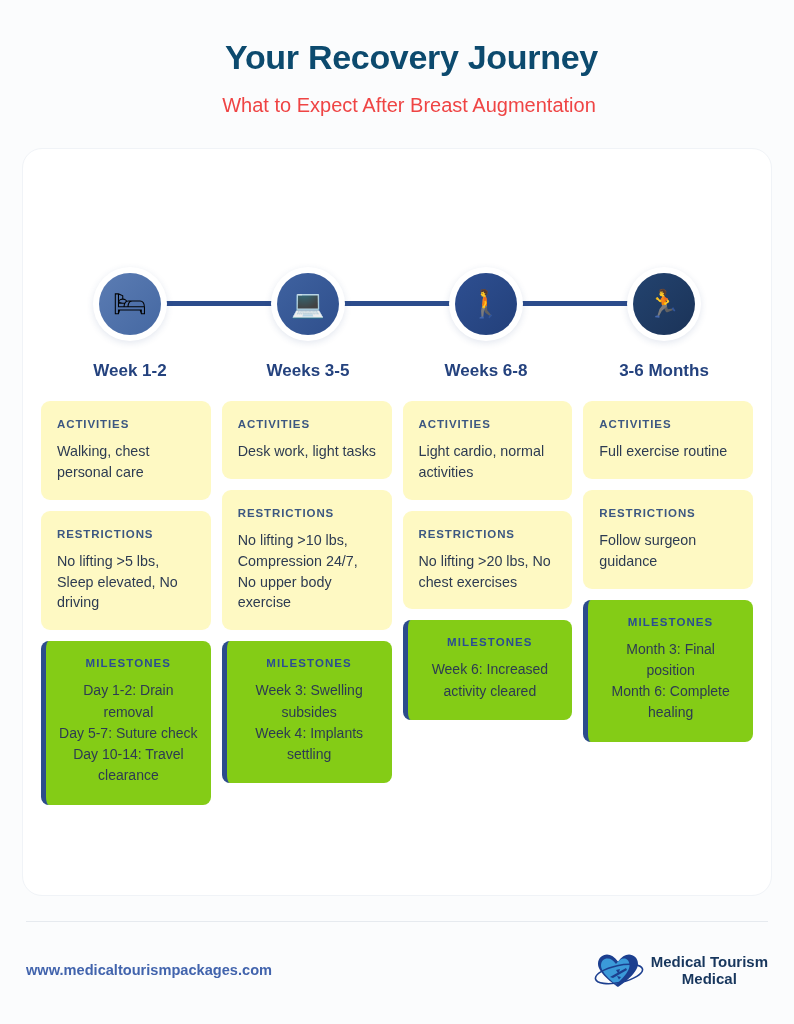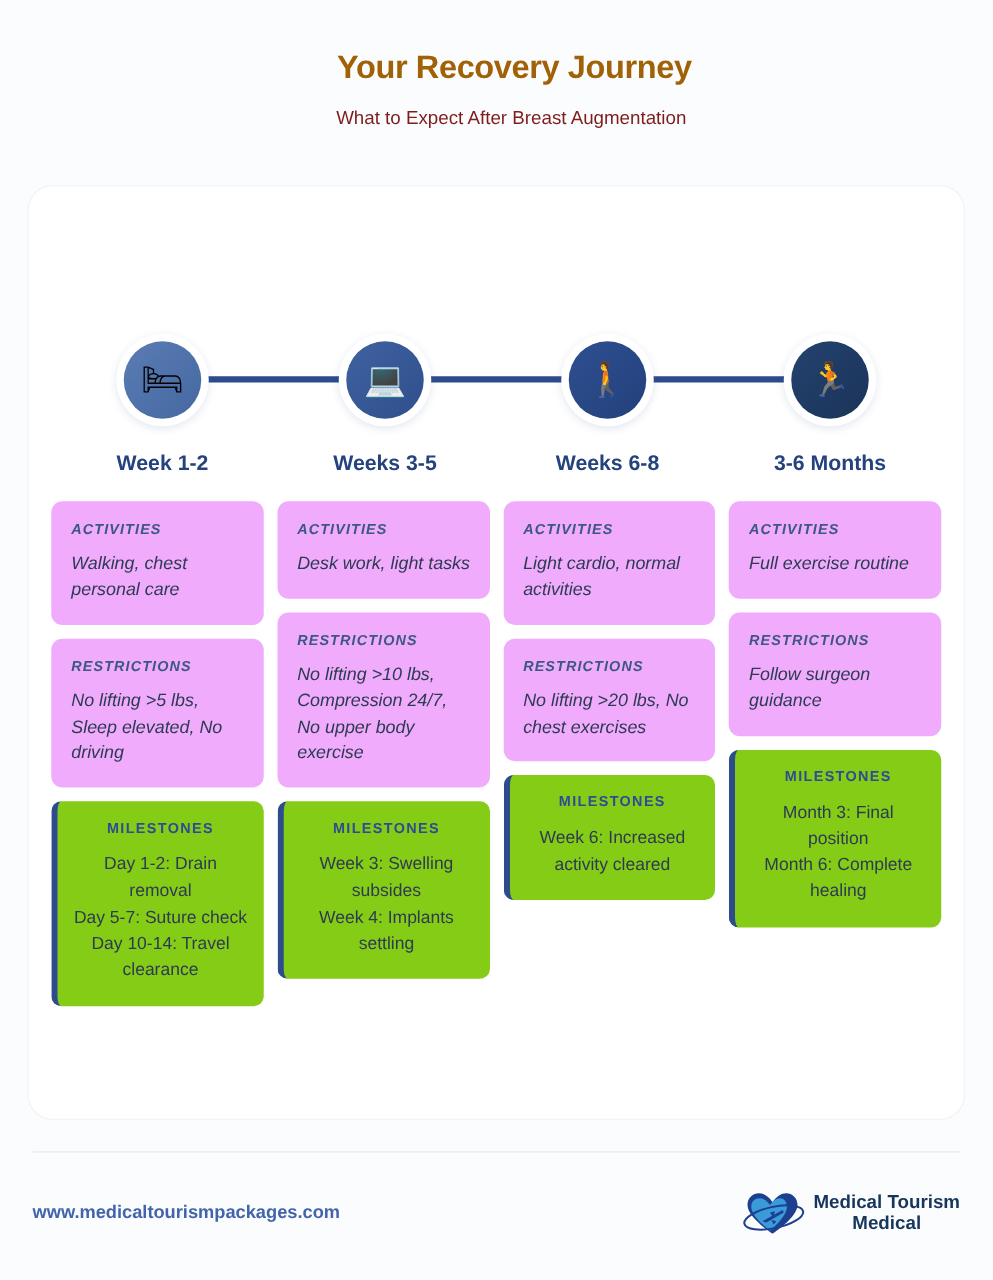--- a/index.html
+++ b/index.html
@@ -9,30 +9,30 @@
     height: 1024px;
     background: #fbfcfd;
     font-family: "Liberation Sans", sans-serif;
     overflow: hidden;
     position: relative;
   }
 
   
   .header { padding-top: 38px; text-align: center; }
   .main-title {
-    font-size: 26px;
-    font-weight: bold;
-    color: #a16207;
+    font-size: 34px;
+    font-weight: bold;
+    color: #0c4a6e;
     letter-spacing: -0.3px;
     margin-left: 29px;
   }
   .subtitle {
     margin-top: 17px;
-    font-size: 15px;
-    color: #7f1d1d;
+    font-size: 20px;
+    color: #ef4444;
     font-weight: 400;
     padding-left: 24px;
   }
 
   
   .panel {
     position: absolute;
     left: 22px;
     top: 148px;
     width: 750px;
@@ -95,24 +95,23 @@
   .columns {
     position: absolute;
     left: 18px; right: 18px;
     top: 252px;
     display: flex;
     gap: 11px;
   }
   .column { flex: 1; display: flex; flex-direction: column; gap: 11px; }
 
   .info-card {
-    background: #f0abfc;
+    background: #fef9c3;
     border-radius: 9px;
     padding: 17px 14px 17px 16px;
-    font-style: italic;
   }
   .info-title {
     font-size: 11.5px;
     font-weight: bold;
     color: #3c5781;
     letter-spacing: 0.9px;
     margin-bottom: 11px;
   }
   .info-body {
     font-size: 14.3px;

